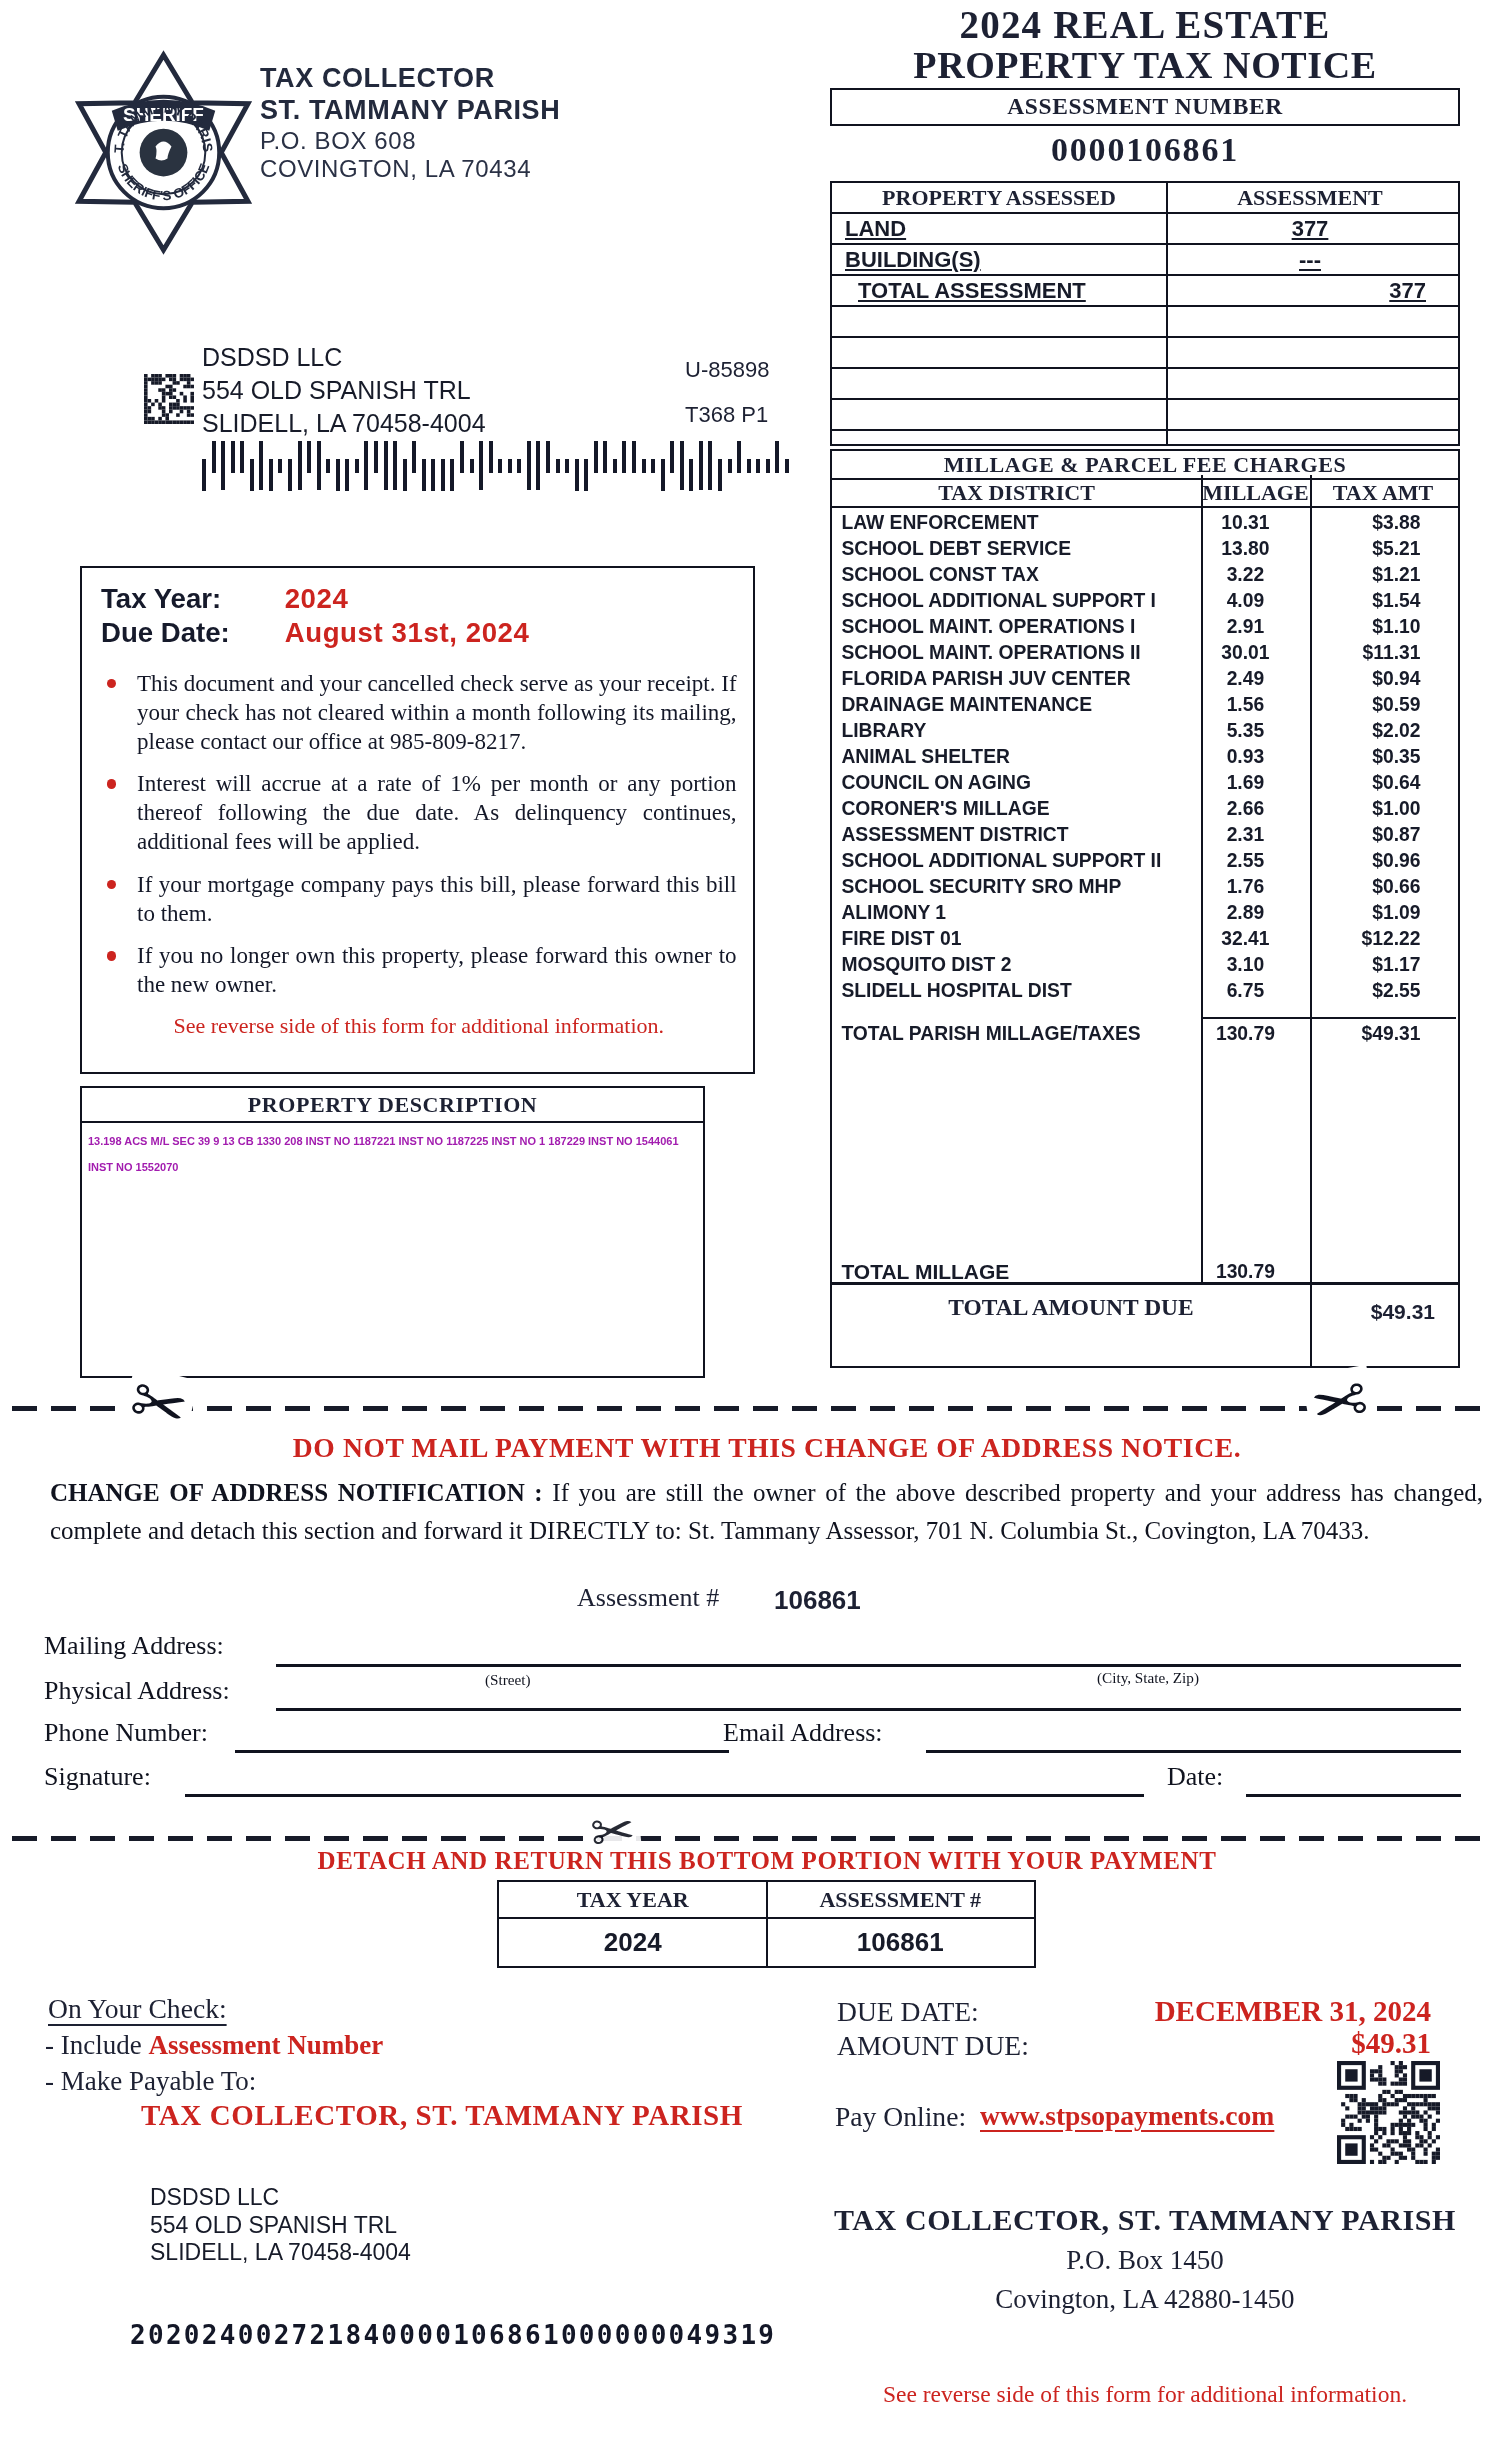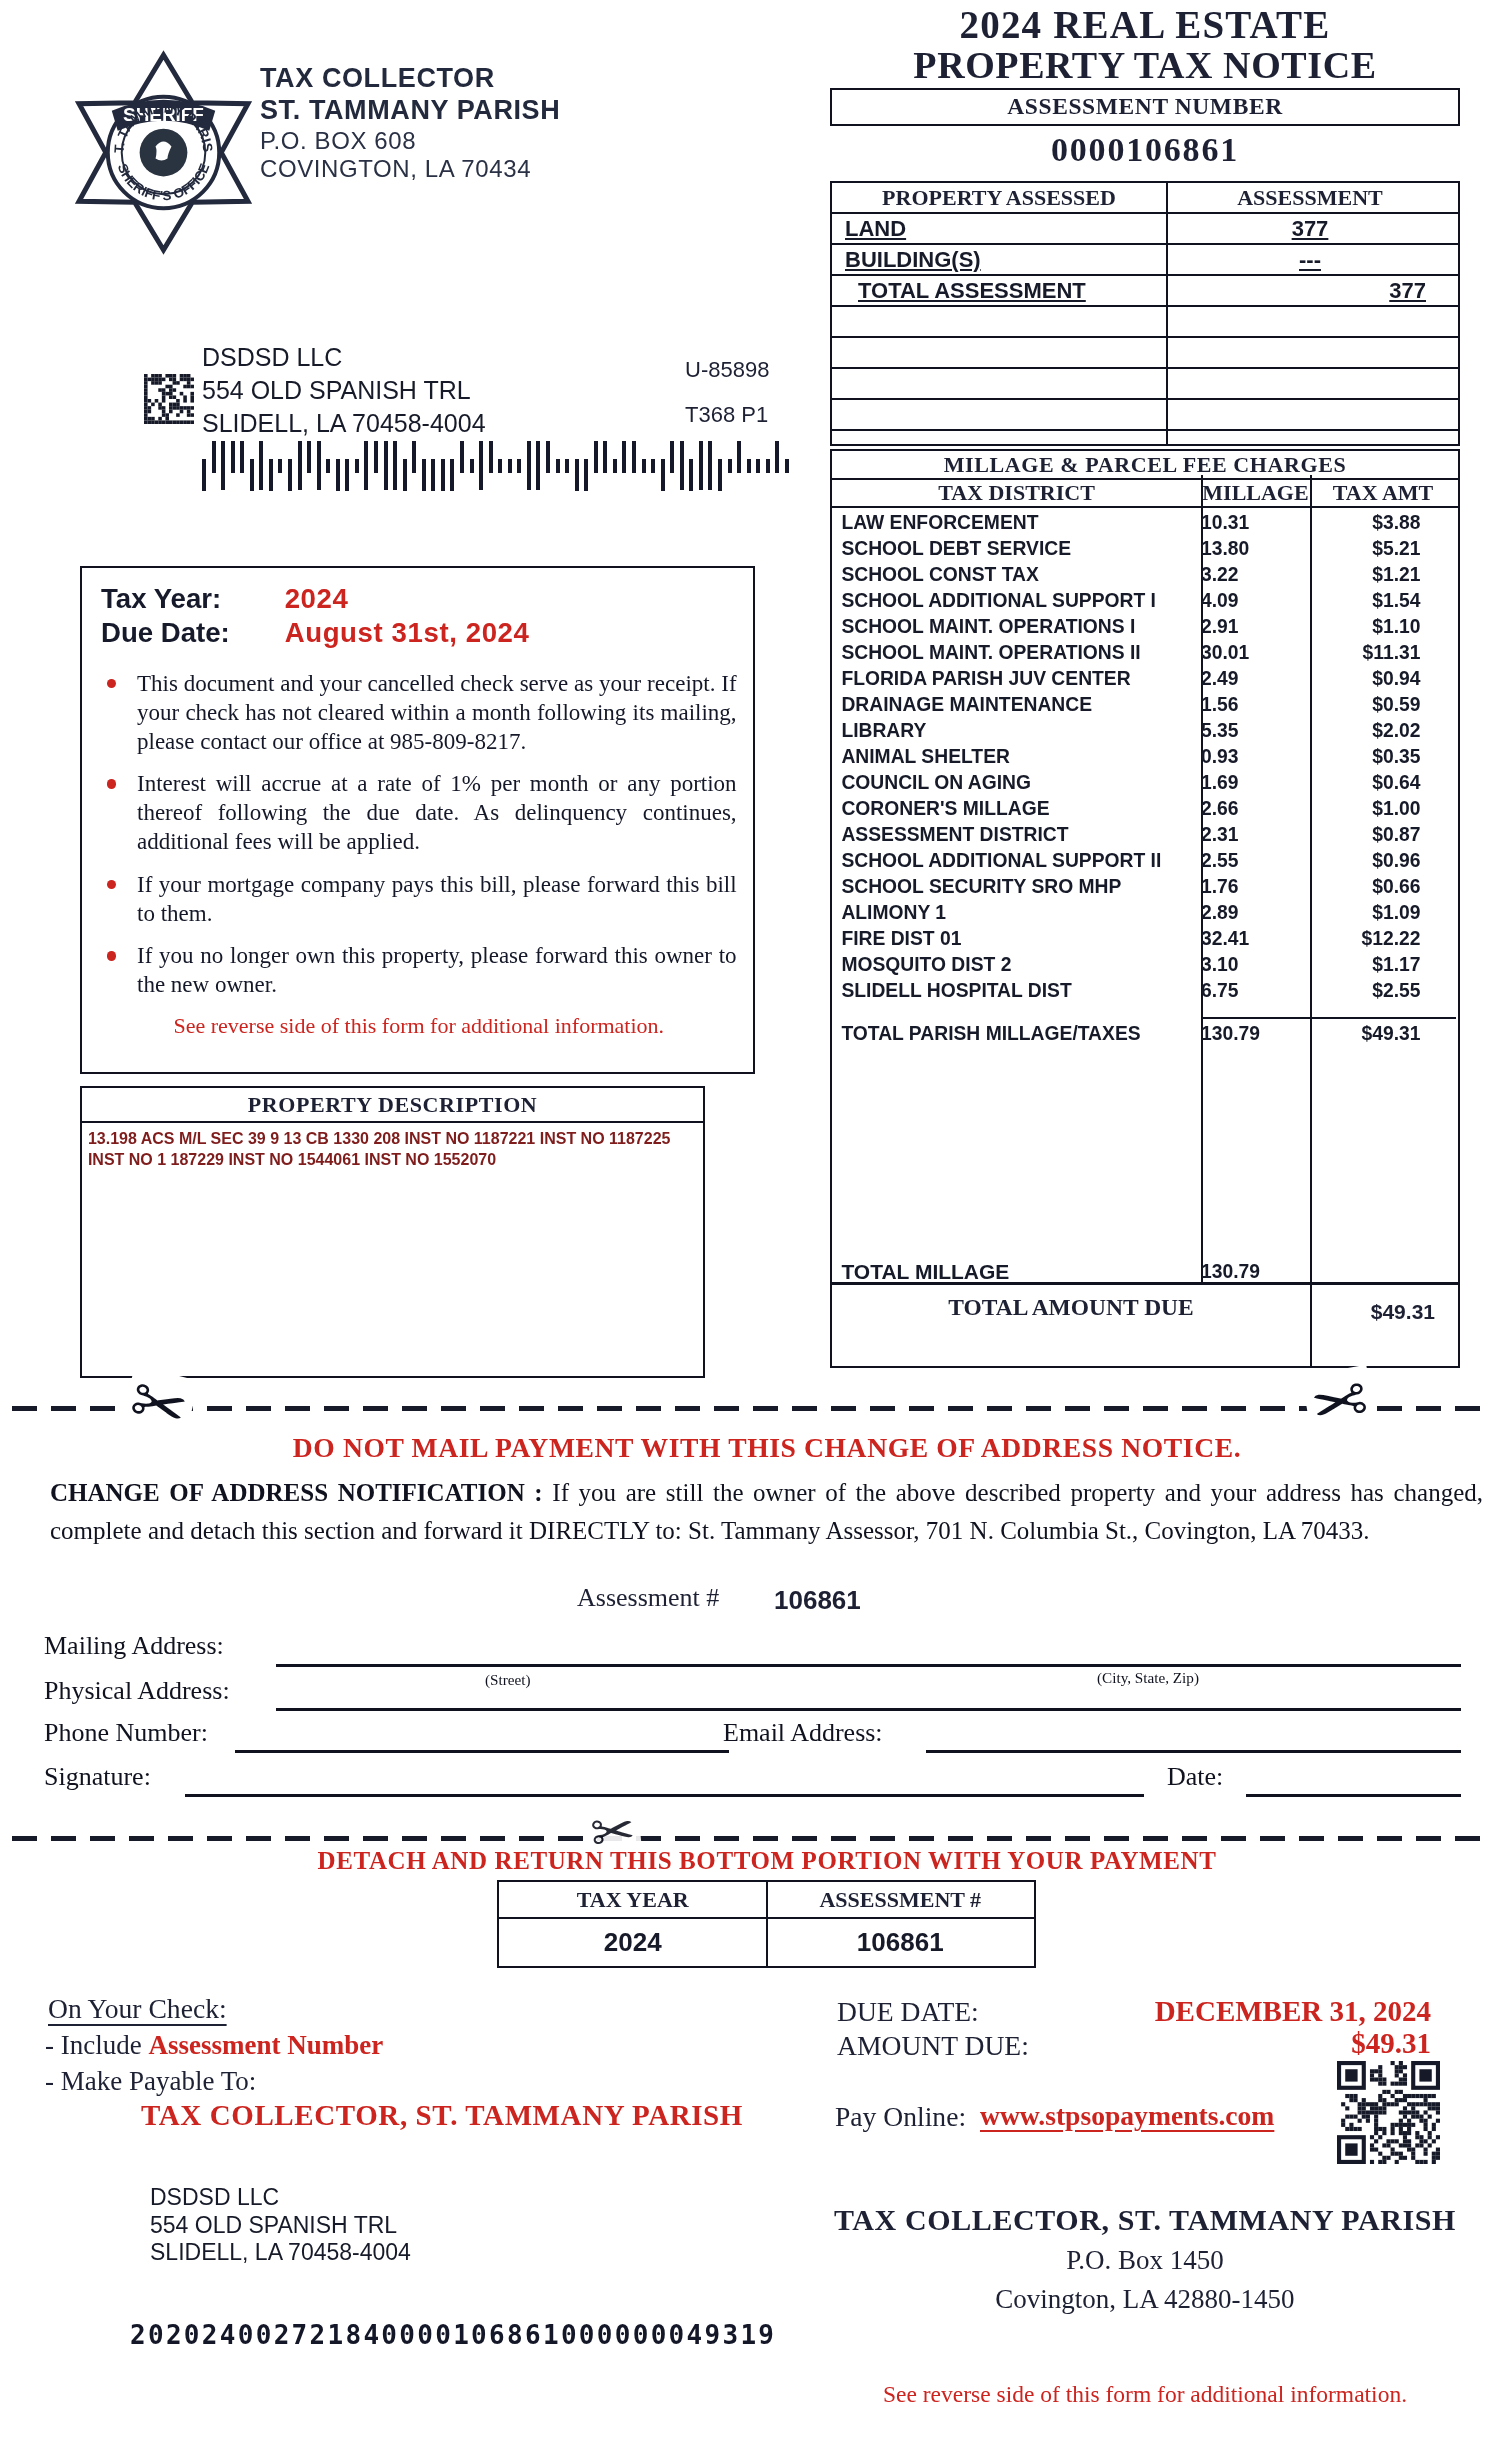--- a/index.html
+++ b/index.html
@@ -34,21 +34,21 @@
   #bullets li{position:relative;margin:0 0 13.5px 0;padding-left:36px;font-size:23px;line-height:29px;
               text-align:justify;color:#141828;}
   #bullets li::before{content:"";position:absolute;left:5.9px;top:10px;width:9.4px;height:9.4px;border-radius:50%;
               background:#cc241f;}
   #seereverse1{margin-top:9.4px;font-size:22px;text-align:center;}
 
   
   #propbox{left:80px;top:1086px;width:625px;height:292px;border:2.3px solid #10131f;box-sizing:border-box;}
   #propbox .hd{height:33px;border-bottom:2.3px solid #10131f;font-size:22px;font-weight:bold;
                text-align:center;line-height:33px;letter-spacing:0.6px;}
-  #propbox .body{padding:4.7px 5.9px;font-size:16px;line-height:21px;font-weight:bold;color:#7f1d1d;}
+  #propbox .body{padding:4.7px 5.9px;font-size:11px;line-height:26px;font-weight:bold;color:#a21caf;}
 
   
   #rtitle{left:830px;top:5.9px;width:630px;text-align:center;}
   #rtitle .t1{font-size:39px;font-weight:bold;letter-spacing:1.2px;line-height:0.95;}
   #rtitle .t2{font-size:38px;font-weight:bold;letter-spacing:0.6px;margin-top:4.7px;}
   #asmtbox{left:830px;top:88px;width:630px;height:38px;border:2.9px solid #10131f;box-sizing:border-box;
            font-size:23.5px;font-weight:bold;text-align:center;line-height:32px;letter-spacing:0.6px;}
   #asmtnum{left:830px;top:131px;width:630px;text-align:center;font-size:34px;font-weight:bold;letter-spacing:1.8px;}
 
   
@@ -72,21 +72,21 @@
                  font-weight:bold;line-height:27px;letter-spacing:0.6px;}
   #mtable .hrow{display:flex;height:26px;border-bottom:2.9px solid #10131f;font-size:22px;font-weight:bold;}
   #mtable .hrow span{line-height:26px;text-align:center;}
   .mc1{width:369px;} .mc2{width:109px;} .mc3{width:146px;}
   #mvlineA{position:absolute;left:369px;top:23.5px;height:807px;width:2.3px;background:#10131f;}
   #mvlineB{position:absolute;left:478px;top:23.5px;height:893px;width:2.3px;background:#10131f;}
   #millage-rows{position:absolute;left:0;top:59px;width:100%;}
   .mrow{display:flex;height:26px;font-family:"Liberation Sans",sans-serif;font-size:19.3px;font-weight:bold;color:#171b29;}
   .mrow span{line-height:26px;}
   .mrow .md{width:369px;padding-left:9.4px;box-sizing:border-box;}
-  .mrow .mm{width:97px;text-align:left;padding-right:8.2px;box-sizing:border-box;}
+  .mrow .mm{width:97px;text-align:center;padding-right:8.2px;box-sizing:border-box;}
   .mrow .mt{width:146px;text-align:right;padding-right:23.5px;box-sizing:border-box;}
   #mparthr{position:absolute;left:369px;top:566px;width:255px;height:2.3px;background:#10131f;}
   #mtotparish{position:absolute;left:0;top:570px;width:100%;}
   #mtotmillage{position:absolute;left:0;top:808px;width:100%;}
   #mtotmillage .md{font-size:21px;}
   #mfullhr{position:absolute;left:0;top:831px;width:100%;height:2.9px;background:#10131f;}
   #mdue-label{position:absolute;left:0;top:843px;width:478px;text-align:center;font-size:23.5px;font-weight:bold;}
   #mdue-value{position:absolute;left:478px;top:849px;width:146px;text-align:right;padding-right:21px;
               box-sizing:border-box;font-family:"Liberation Sans",sans-serif;font-size:21px;font-weight:bold;}
 

